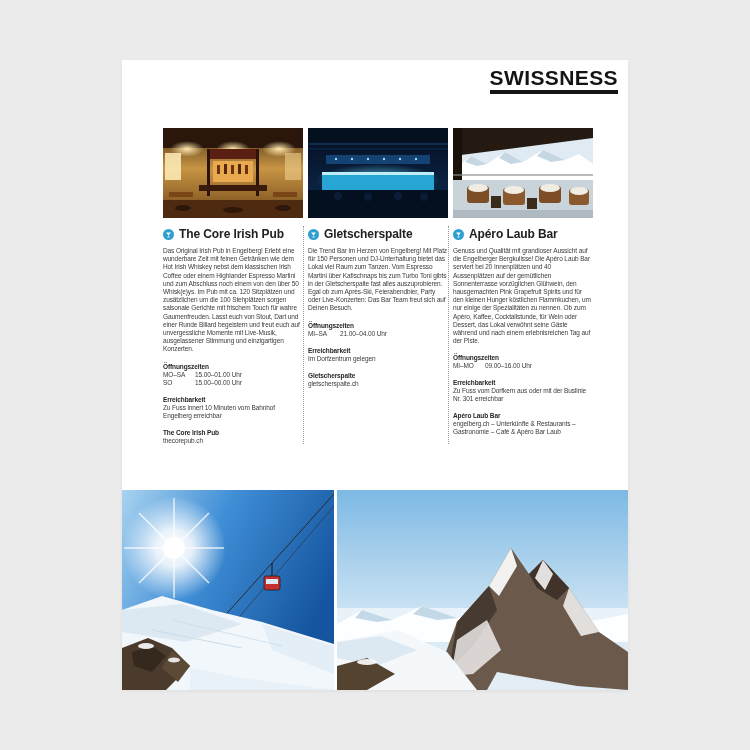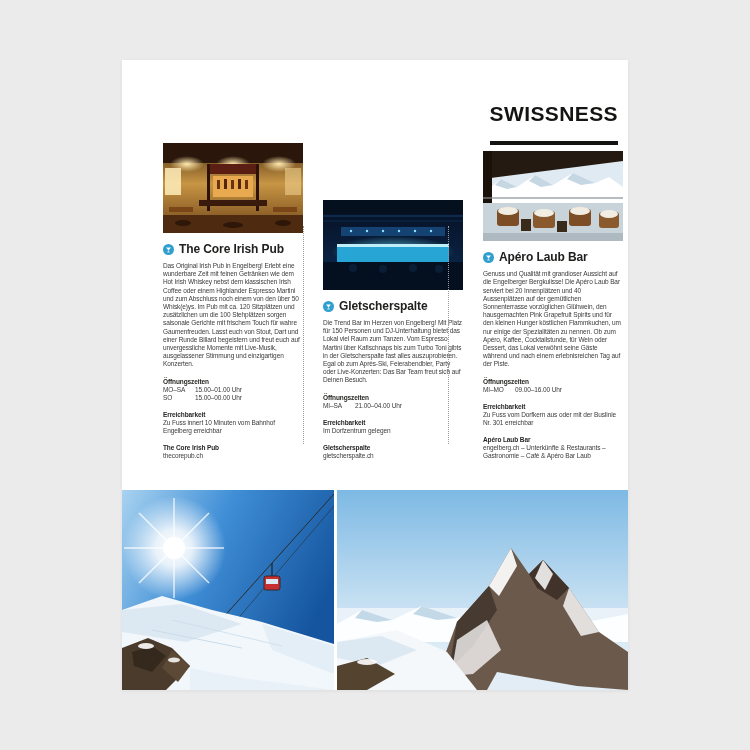--- a/index.html
+++ b/index.html
@@ -14,26 +14,25 @@
   .sheet{
     position:absolute;left:122px;top:60px;width:506px;height:630px;
     background:#ffffff;
     box-shadow:0 1px 4px rgba(0,0,0,0.06);
   }
   .logo{
     position:absolute;top:7px;right:10px;
     font-size:21px;font-weight:bold;letter-spacing:0.4px;
     color:#141412;line-height:1;
     border-bottom:4px solid #141412;
-    padding-bottom:17px;
-    margin-top:36px;
+    padding-bottom:2px;
   }
   .columns{
-    position:absolute;left:41px;top:83px;width:430px;
-    display:flex;gap:20px;align-items:flex-end;
+    position:absolute;left:41px;top:68px;width:430px;
+    display:flex;gap:5px;
   }
   .col{width:140px;flex:0 0 140px;}
   .photo{width:140px;height:90px;overflow:hidden;background:#ddd;}
   .photo svg{display:block;width:100%;height:100%;}
   .vtitle{
     margin:9px 0 6px 0;
     display:flex;align-items:center;
     font-size:12px;font-weight:bold;color:#20201e;
     letter-spacing:-0.1px;
   }

